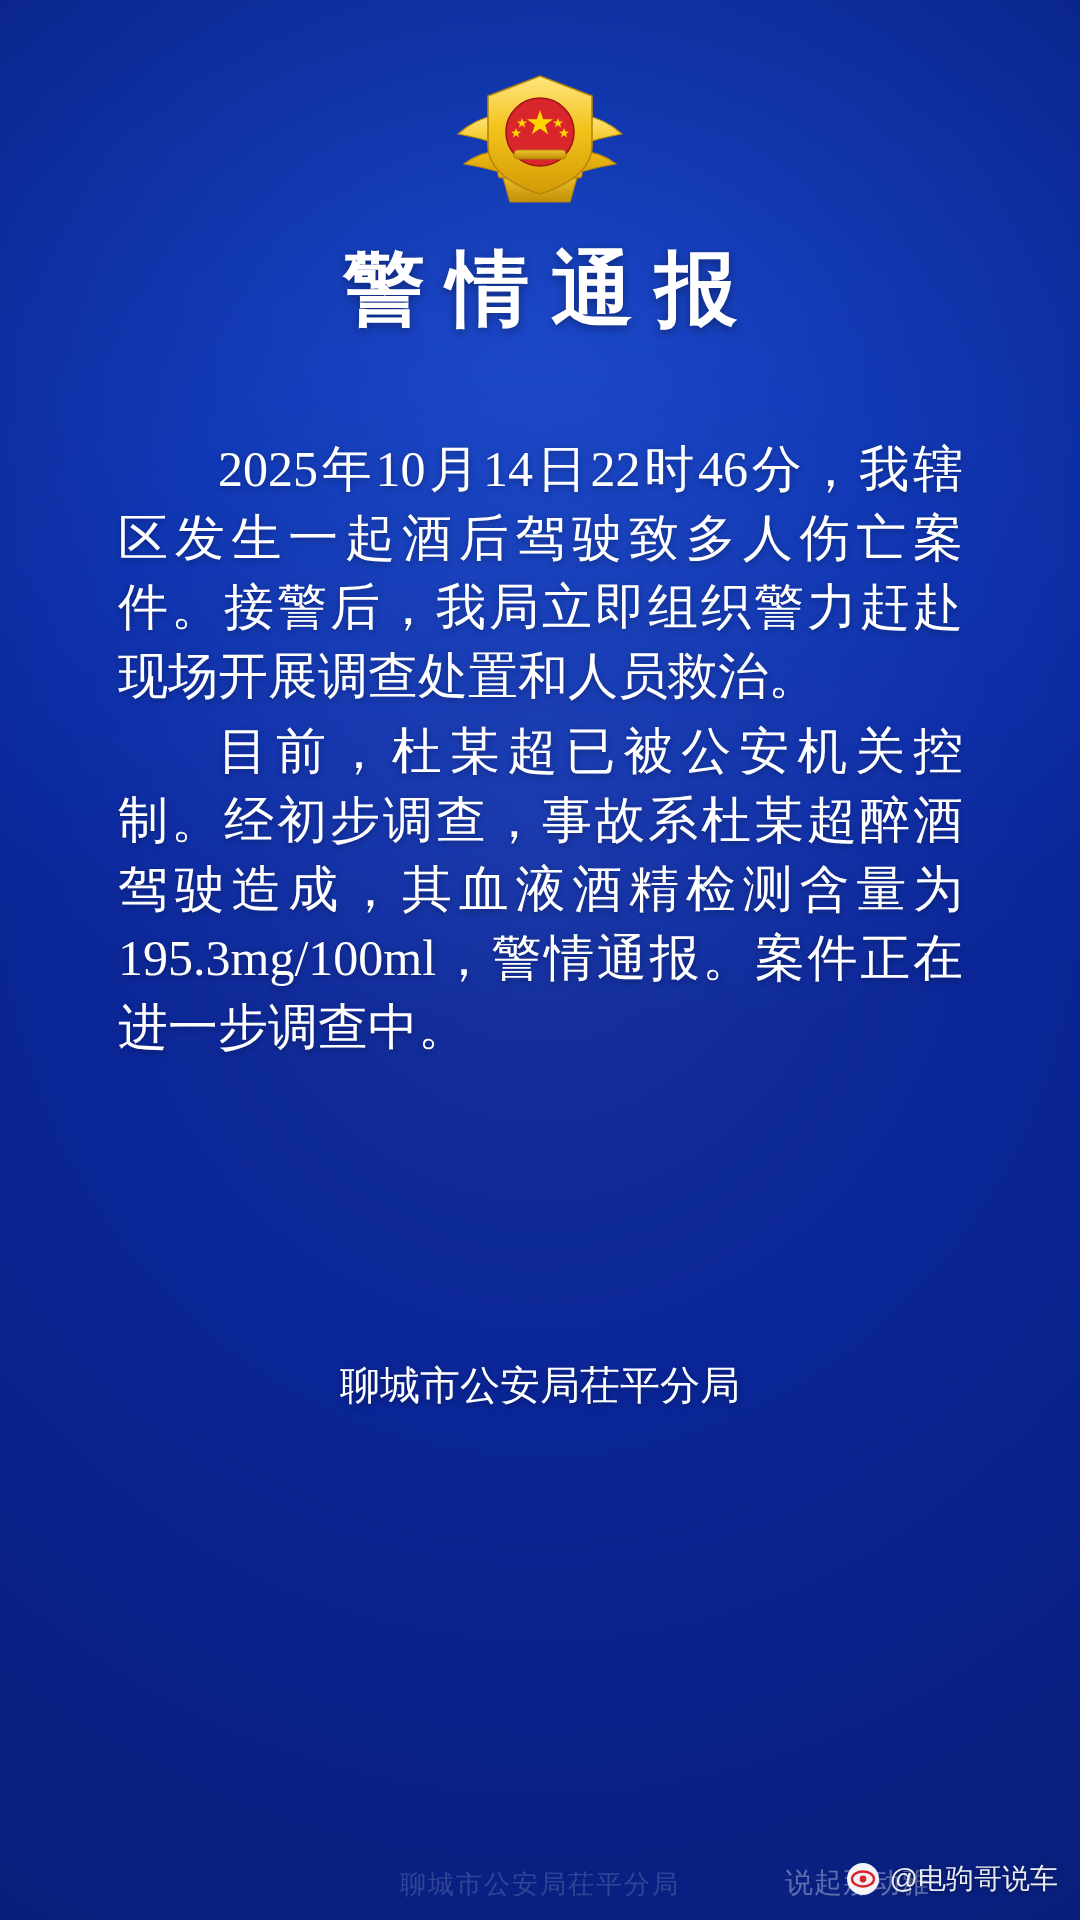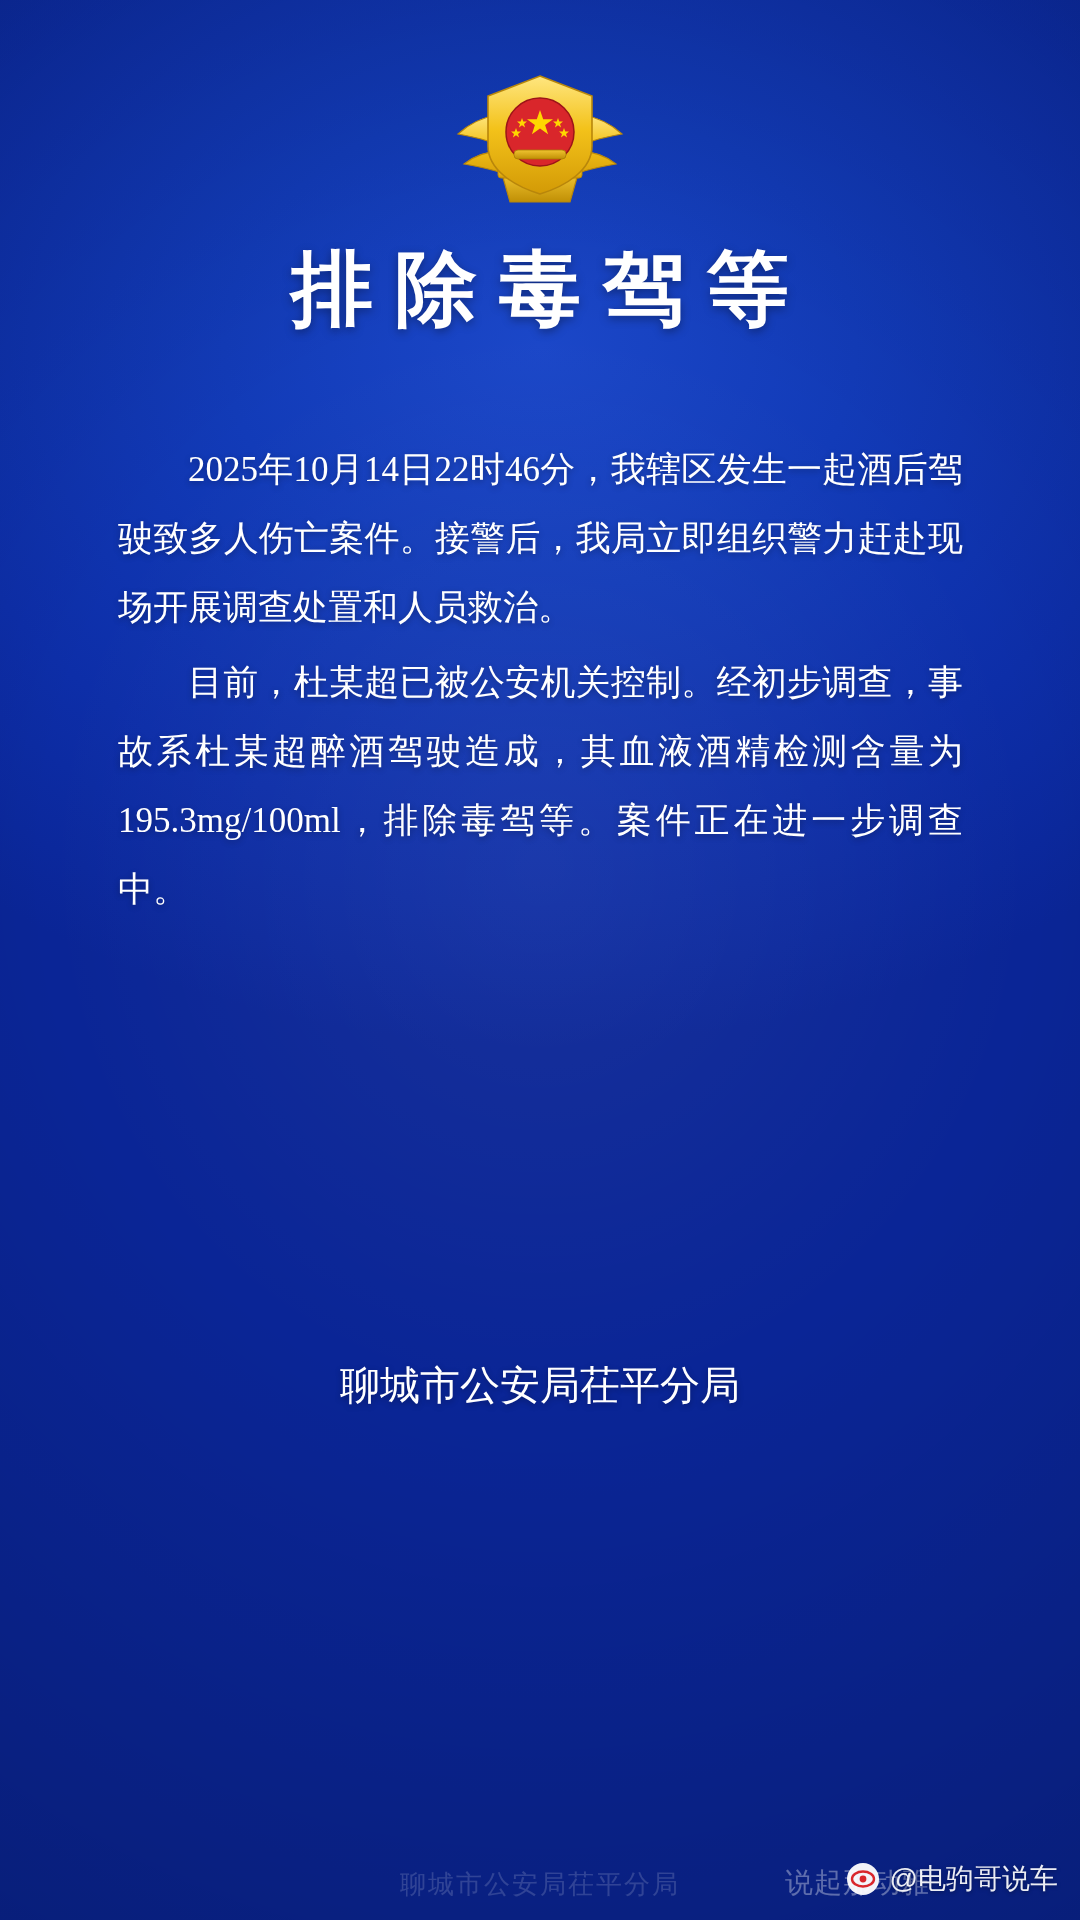--- a/index.html
+++ b/index.html
@@ -66,21 +66,21 @@
     font-family: "Liberation Serif", "DejaVu Serif", serif;
   }
 
   
   .body-text {
     position: absolute;
     top: 435px;
     left: 118px;
     width: 845px;
     color: #ffffff;
-    font-size: 35px;
+    font-size: 50px;
     line-height: 69px;
     text-align: justify;
     text-justify: inter-ideograph;
     text-shadow: 0 2px 6px rgba(0,0,0,0.3);
   }
   .body-text p {
     margin: 0 0 6px 0;
     text-indent: 2em;
   }
 
@@ -176,25 +176,25 @@
           <polygon points="124,66 125.3,69.6 129,69.6 126,71.9 127.1,75.5 124,73.3 120.9,75.5 122,71.9 119,69.6 122.7,69.6"></polygon>
           <polygon points="82,56 83.3,59.6 87,59.6 84,61.9 85.1,65.5 82,63.3 78.9,65.5 80,61.9 77,59.6 80.7,59.6"></polygon>
           <polygon points="76,66 77.3,69.6 81,69.6 78,71.9 79.1,75.5 76,73.3 72.9,75.5 74,71.9 71,69.6 74.7,69.6"></polygon>
         </g>
 
         <rect x="74" y="88" width="52" height="9" rx="4" fill="url(#goldDark)" stroke="#a87c04" stroke-width="0.8"></rect>
       </svg>
     </div>
   </div>
 
-  <div class="title">排除毒驾等</div>
+  <div class="title">警情通报</div>
 
   <div class="body-text">
     <p>2025年10月14日22时46分，我辖区发生一起酒后驾驶致多人伤亡案件。接警后，我局立即组织警力赶赴现场开展调查处置和人员救治。</p>
-    <p>目前，杜某超已被公安机关控制。经初步调查，事故系杜某超醉酒驾驶造成，其血液酒精检测含量为195.3mg/100ml，排除毒驾等。案件正在进一步调查中。</p>
+    <p>目前，杜某超已被公安机关控制。经初步调查，事故系杜某超醉酒驾驶造成，其血液酒精检测含量为195.3mg/100ml，警情通报。案件正在进一步调查中。</p>
   </div>
 
   <div class="signature">
     <div>聊城市公安局茌平分局</div>
   </div>
 
   <div class="wm-center">聊城市公安局茌平分局</div>
   <div class="wm-overlap">说起那动雅</div>
 
   <div class="wm-bottom-right">

